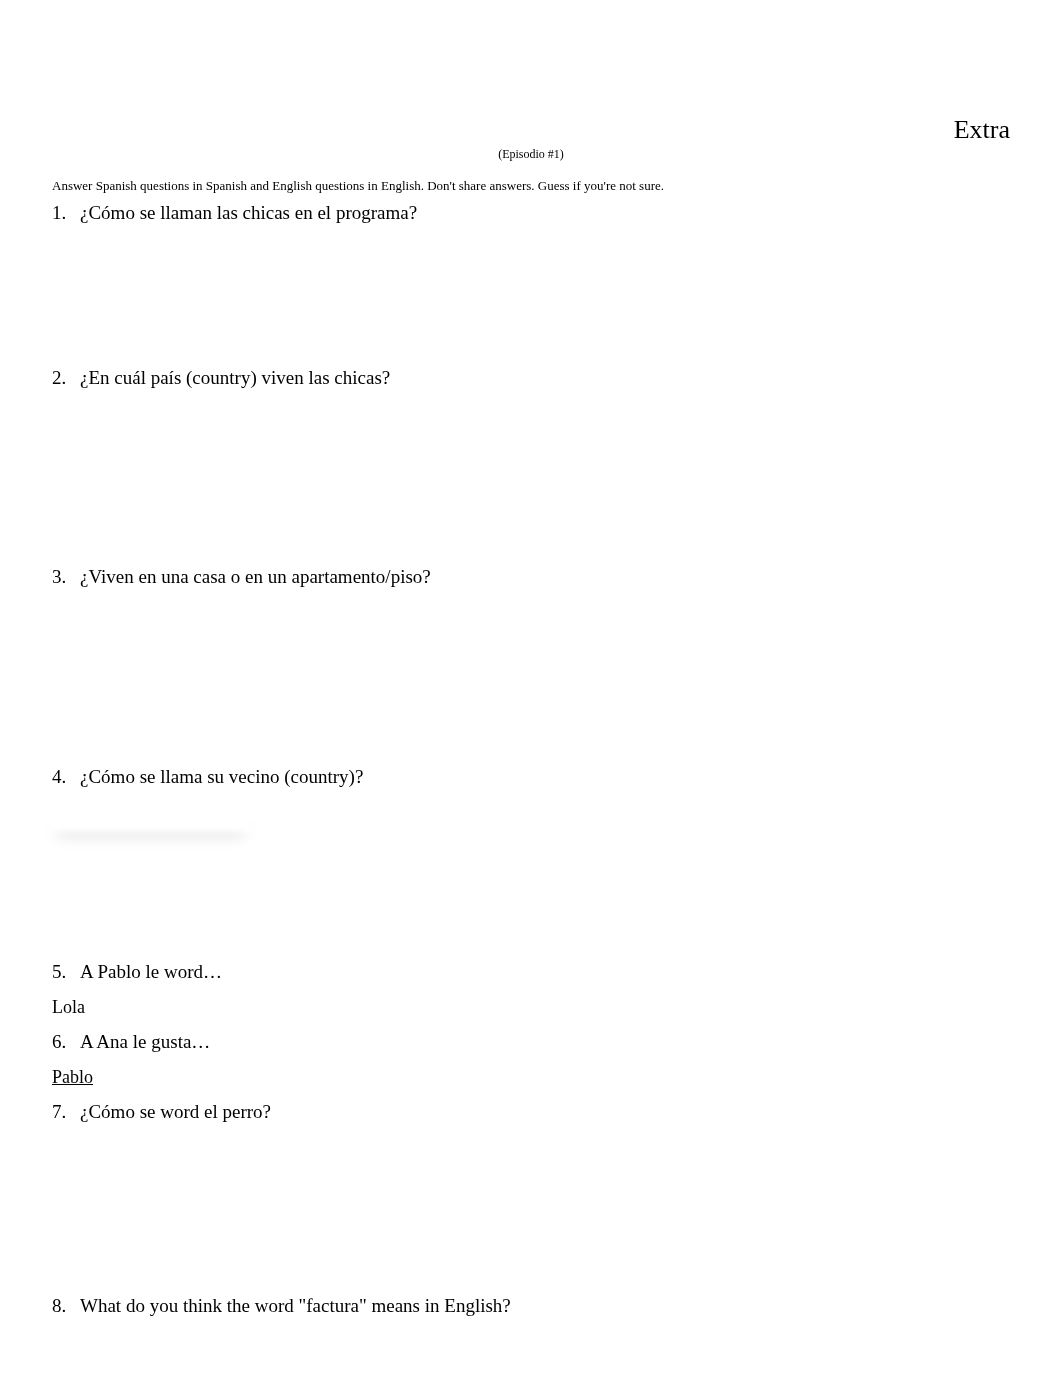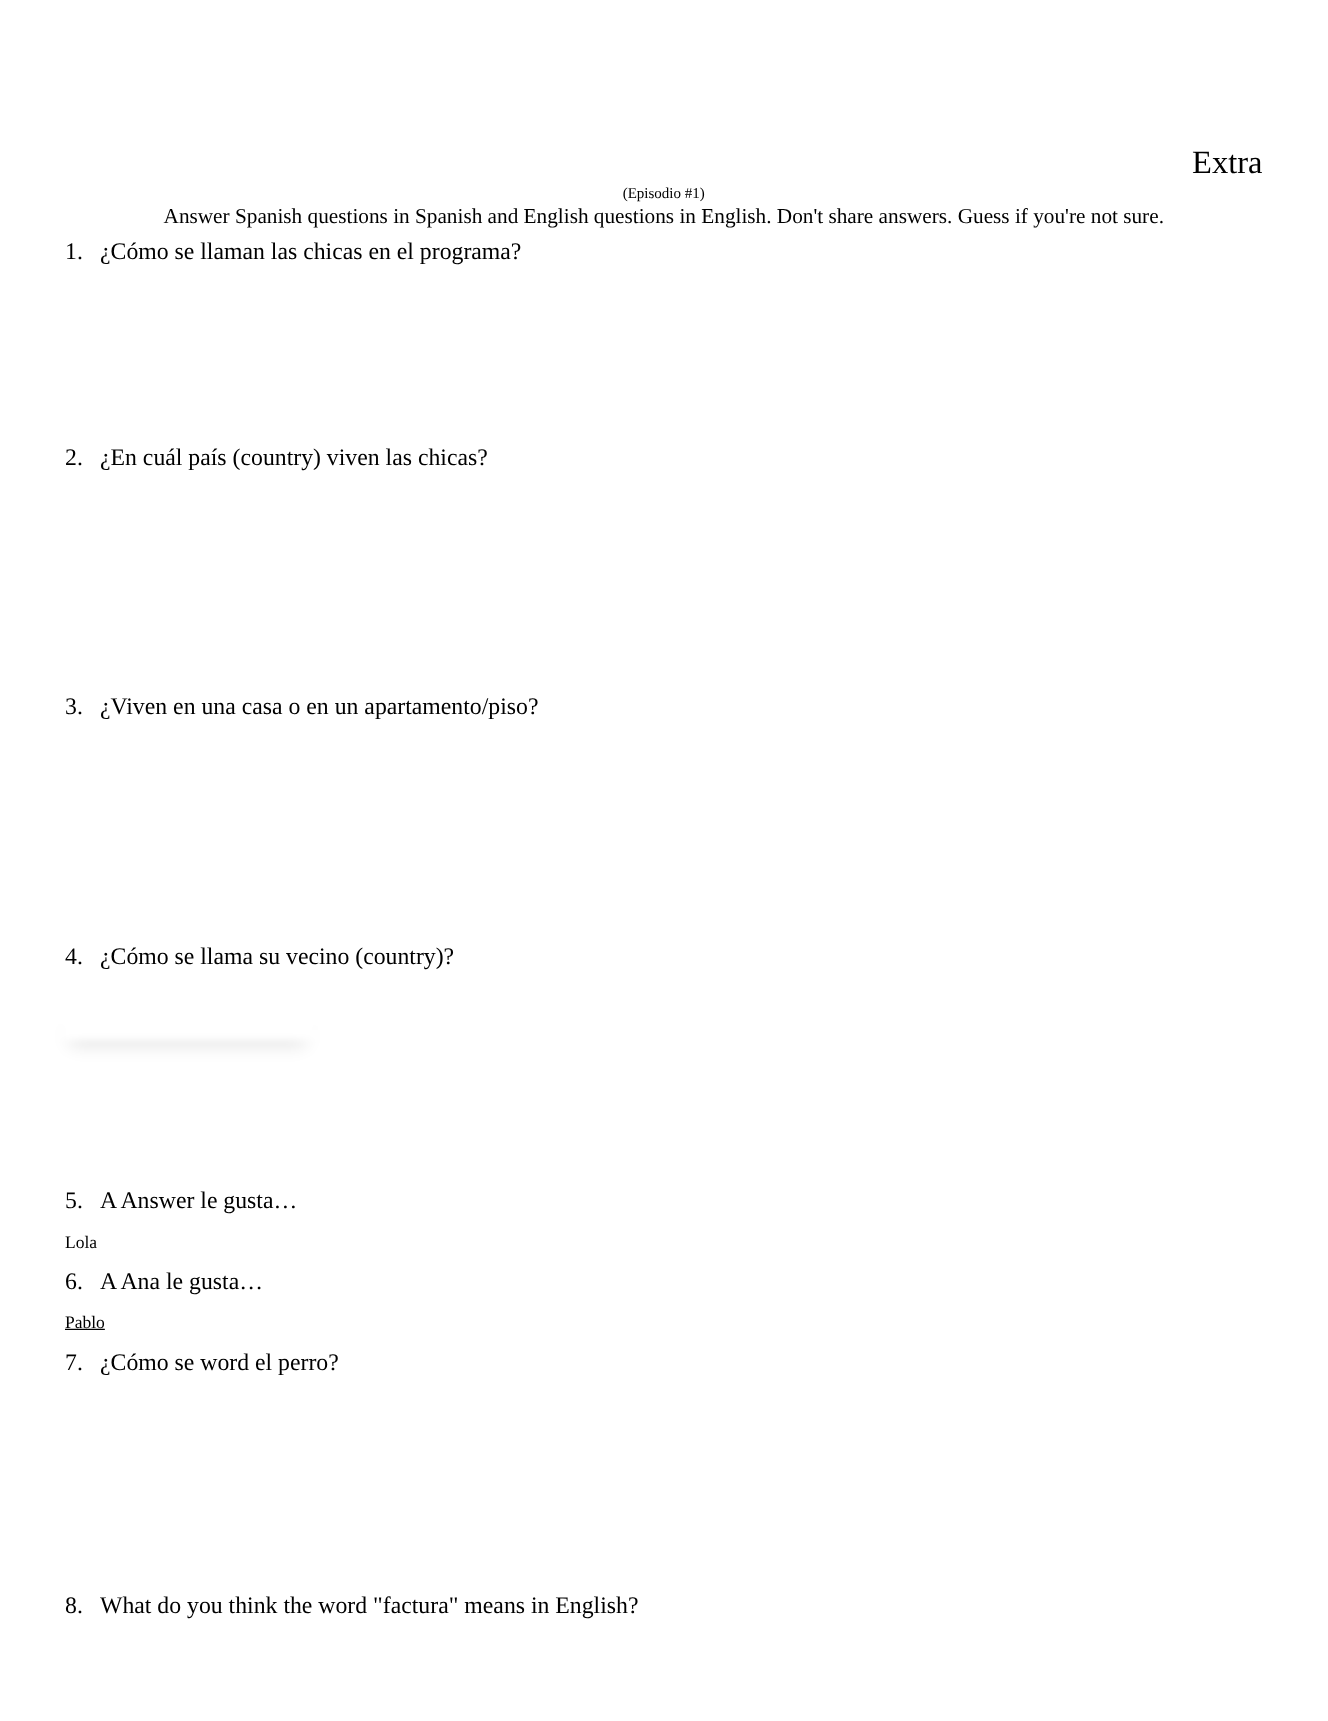--- a/index.html
+++ b/index.html
@@ -20,24 +20,23 @@
       text-align: right;
       font-size: 26px;
       font-weight: normal;
     }
     .subtitle {
       text-align: center;
       font-size: 12px;
       margin-top: 2px;
     }
     .instructions {
-      font-size: 17px;
-      margin-top: 0;
+      font-size: 13px;
+      margin-top: 16px;
       line-height: 1.3;
-      text-align: center;
     }
     .question-block {
       font-size: 19px;
       line-height: 1.3;
     }
     .q-row {
       display: flex;
     }
     .q-num {
       width: 28px;
@@ -50,21 +49,21 @@
     .q2 { margin-top: 140px; }
     .q3 { margin-top: 175px; }
     .q4 { margin-top: 175px; }
     .q5 { margin-top: 170px; }
     .ans5 { margin-top: 12px; }
     .q6 { margin-top: 10px; }
     .ans6 { margin-top: 12px; text-decoration: underline; }
     .q7 { margin-top: 10px; }
     .q8 { margin-top: 170px; }
     .answer-line {
-      font-size: 14px;
+      font-size: 18px;
       line-height: 1.3;
     }
     .blur-bar {
       position: absolute;
       left: 50px;
       top: 806px;
       width: 200px;
       height: 26px;
       background: radial-gradient(ellipse at center, rgba(210,210,210,0.0) 0%, rgba(210,210,210,0.0) 100%);
       box-shadow: 0 10px 14px -6px rgba(0,0,0,0.12);
@@ -105,21 +104,21 @@
     <span class="q-num">4.</span>
     <span class="q-text">¿Cómo se llama su vecino (country)?</span>
   </div>
 </div>
 
 <div class="blur-bar"></div>
 
 <div class="question-block q5">
   <div class="q-row">
     <span class="q-num">5.</span>
-    <span class="q-text">A Answer le gusta…</span>
+    <span class="q-text">A Pablo le word…</span>
   </div>
 </div>
 <div class="answer-line ans5">Lola</div>
 
 <div class="question-block q6">
   <div class="q-row">
     <span class="q-num">6.</span>
     <span class="q-text">A Ana le gusta…</span>
   </div>
 </div>

